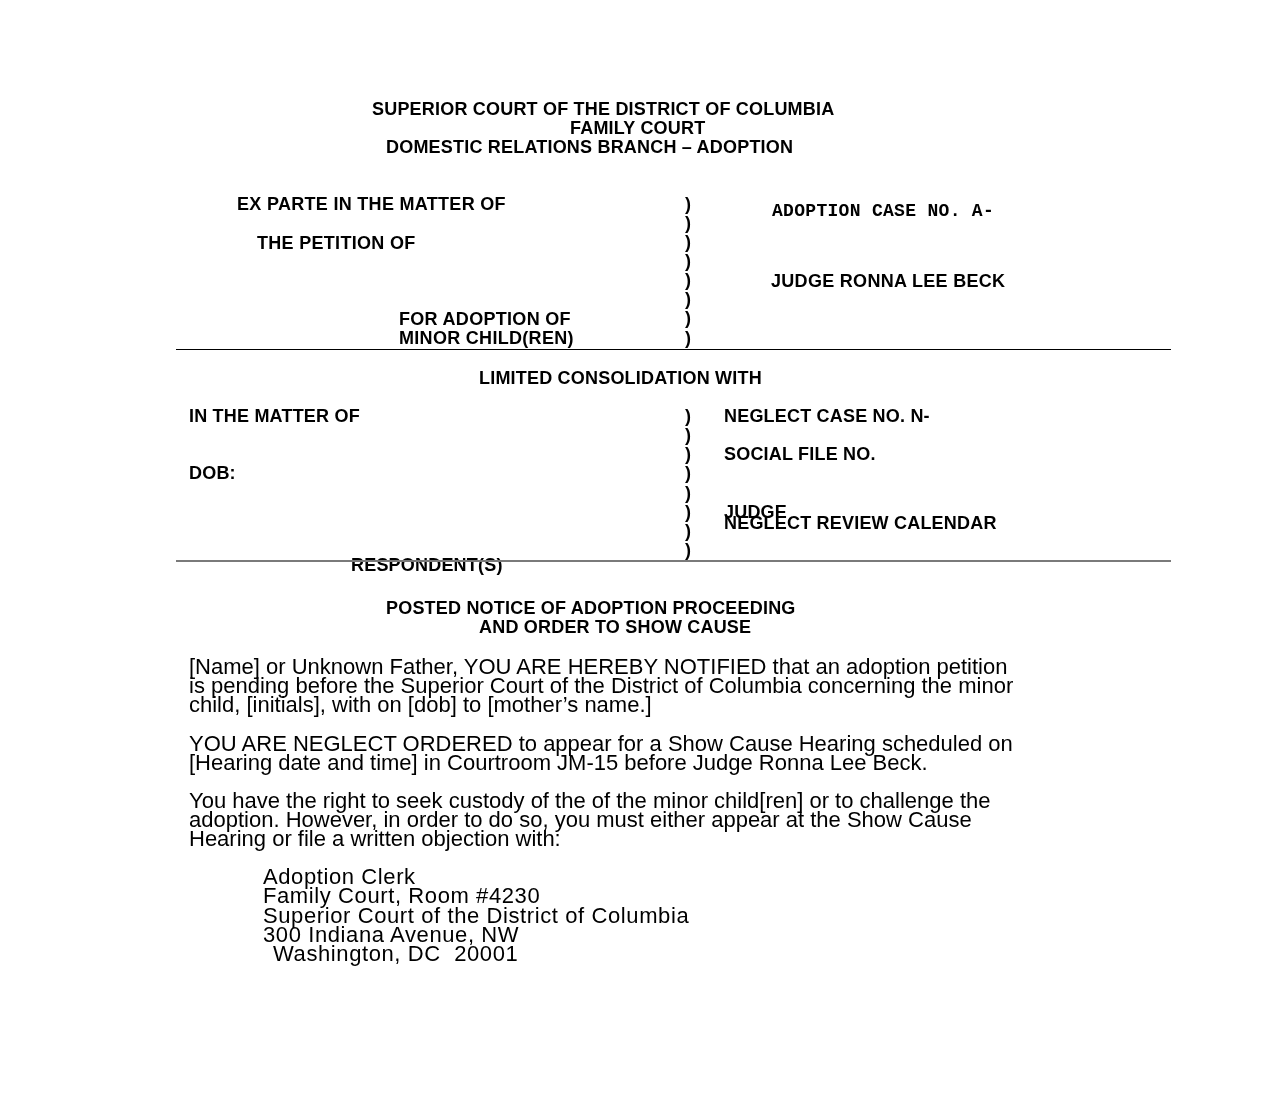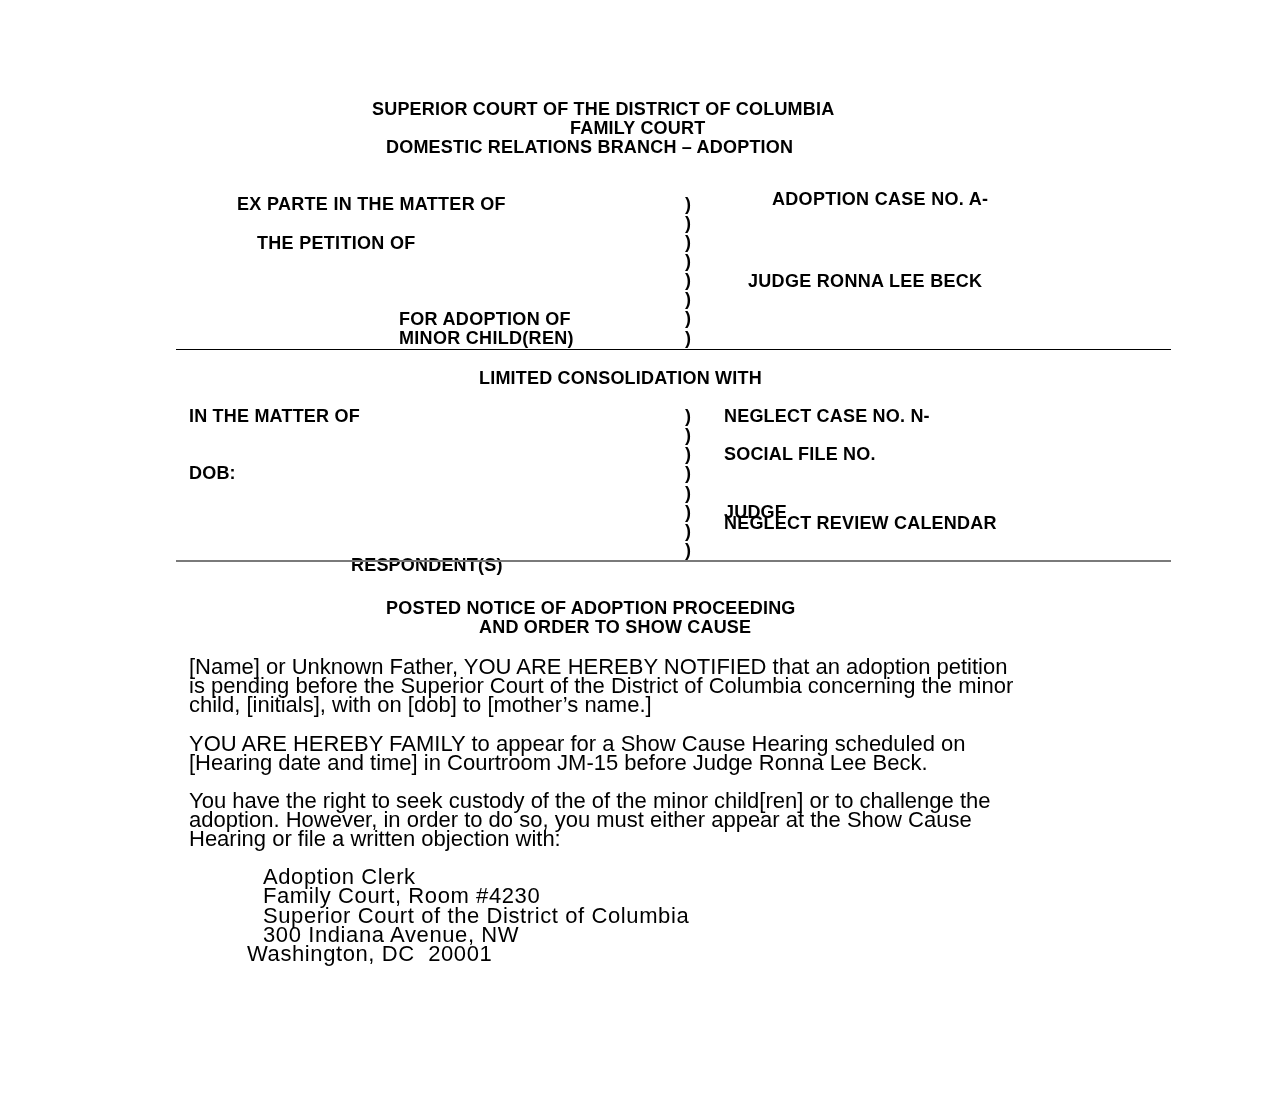--- a/index.html
+++ b/index.html
@@ -34,22 +34,22 @@
     <div class="abs paren" style="left:685px; top:195px;">)</div>
     <div class="abs paren" style="left:685px; top:214px;">)</div>
     <div class="abs paren" style="left:685px; top:233px;">)</div>
     <div class="abs paren" style="left:685px; top:252px;">)</div>
     <div class="abs paren" style="left:685px; top:271px;">)</div>
     <div class="abs paren" style="left:685px; top:290px;">)</div>
     <div class="abs paren" style="left:685px; top:309px;">)</div>
     <div class="abs paren" style="left:685px; top:329px;">)</div>
   </div>
 
-  <div class="abs cap" style="left:724px; top:190px;">ADOPTION CASE NO. A-</div>
-  <div class="abs cap" style="left:700px; top:272px;text-align:right;">JUDGE RONNA LEE BECK</div>
+  <div class="abs cap" style="left:724px; top:202px;font-family:Liberation Mono, monospace;">ADOPTION CASE NO. A-</div>
+  <div class="abs cap" style="left:723px; top:272px;text-align:right;">JUDGE RONNA LEE BECK</div>
 </div>
 
 <div class="rule" style="top:349px; background:#000;"></div>
 
 <div class="abs cap-narrow" style="left:479px; top:369px;">LIMITED CONSOLIDATION WITH</div>
 
 <div>
   <div class="abs cap-narrow" style="left:189px; top:407px;">IN THE MATTER OF</div>
   <div class="abs cap-narrow" style="left:189px; top:464px;">DOB:</div>
   <div class="abs cap-narrow" style="left:351px; top:522px;margin-top:34px;">RESPONDENT(S)</div>
@@ -78,29 +78,29 @@
   <div class="abs cap-narrow" style="left:479px; top:618px;">AND ORDER TO SHOW CAUSE</div>
 </div>
 
 <div>
   <div class="abs body-text" style="left:189px; top:657px;">[Name] or Unknown Father, YOU ARE HEREBY NOTIFIED that an adoption petition</div>
   <div class="abs body-text" style="left:189px; top:676px;">is pending before the Superior Court of the District of Columbia concerning the minor</div>
   <div class="abs body-text" style="left:189px; top:695px;">child, [initials], with on [dob] to [mother’s name.]</div>
 </div>
 
 <div>
-  <div class="abs body-text" style="left:189px; top:734px;">YOU ARE HEREBY FAMILY to appear for a Show Cause Hearing scheduled on</div>
+  <div class="abs body-text" style="left:189px; top:734px;">YOU ARE NEGLECT ORDERED to appear for a Show Cause Hearing scheduled on</div>
   <div class="abs body-text" style="left:189px; top:753px;">[Hearing date and time] in Courtroom JM-15 before Judge Ronna Lee Beck.</div>
 </div>
 
 <div>
   <div class="abs body-text" style="left:189px; top:791px;">You have the right to seek custody of the of the minor child[ren] or to challenge the</div>
   <div class="abs body-text" style="left:189px; top:810px;">adoption. However, in order to do so, you must either appear at the Show Cause</div>
   <div class="abs body-text" style="left:189px; top:829px;">Hearing or file a written objection with:</div>
 </div>
 
 <div>
   <div class="abs body-text" style="left:263px; top:867px; letter-spacing:0.6px;">Adoption Clerk</div>
   <div class="abs body-text" style="left:263px; top:886px; letter-spacing:0.6px;">Family Court, Room #4230</div>
   <div class="abs body-text" style="left:263px; top:906px; letter-spacing:0.6px;">Superior Court of the District of Columbia</div>
   <div class="abs body-text" style="left:263px; top:925px; letter-spacing:0.6px;">300 Indiana Avenue, NW</div>
-  <div class="abs body-text" style="left:247px; top:944px; letter-spacing:0.6px; white-space:pre;">Washington, DC  20001</div>
+  <div class="abs body-text" style="left:273px; top:944px; letter-spacing:0.6px; white-space:pre;">Washington, DC  20001</div>
 </div>
 
 </body></html>

